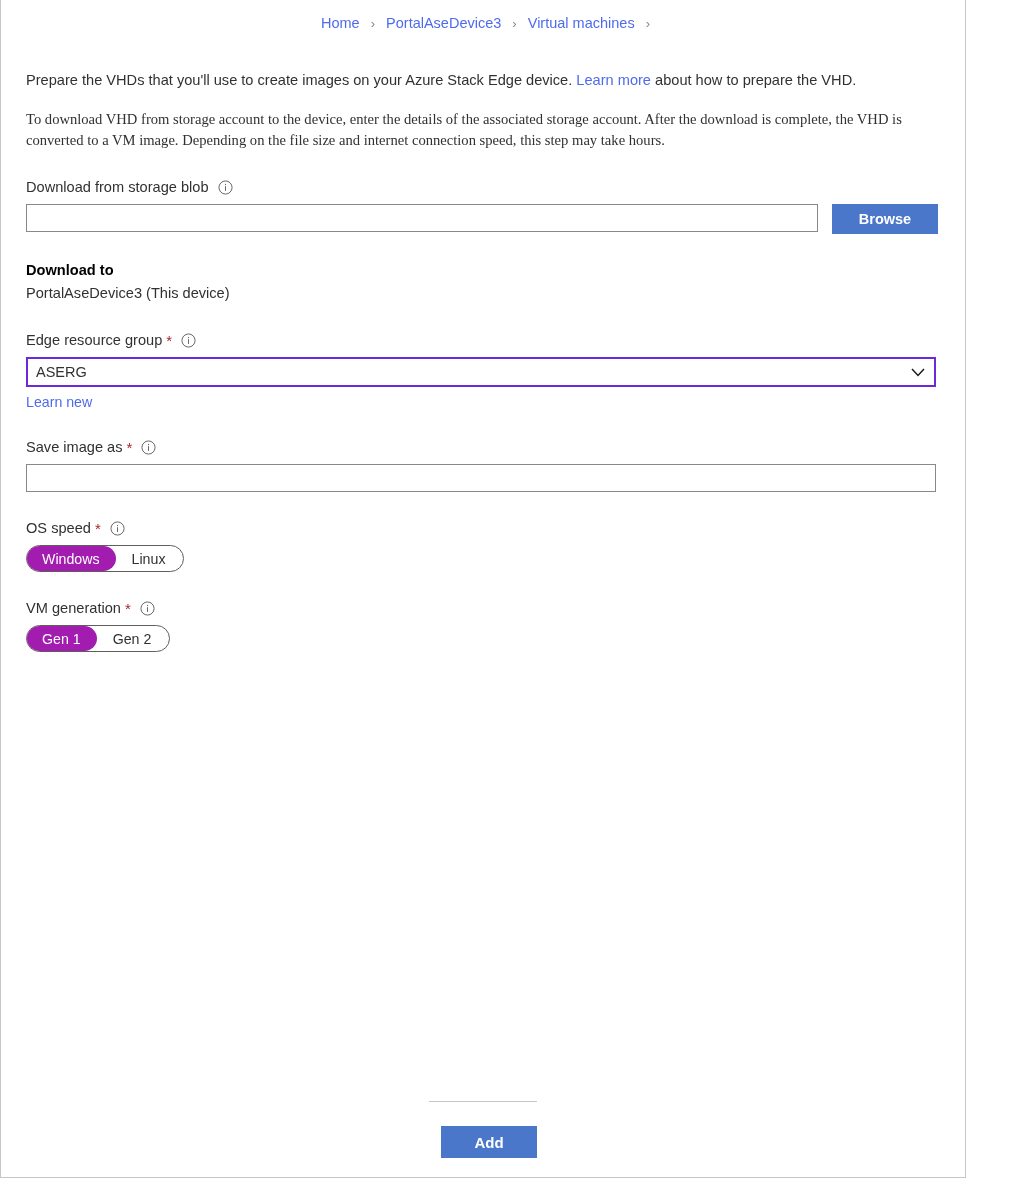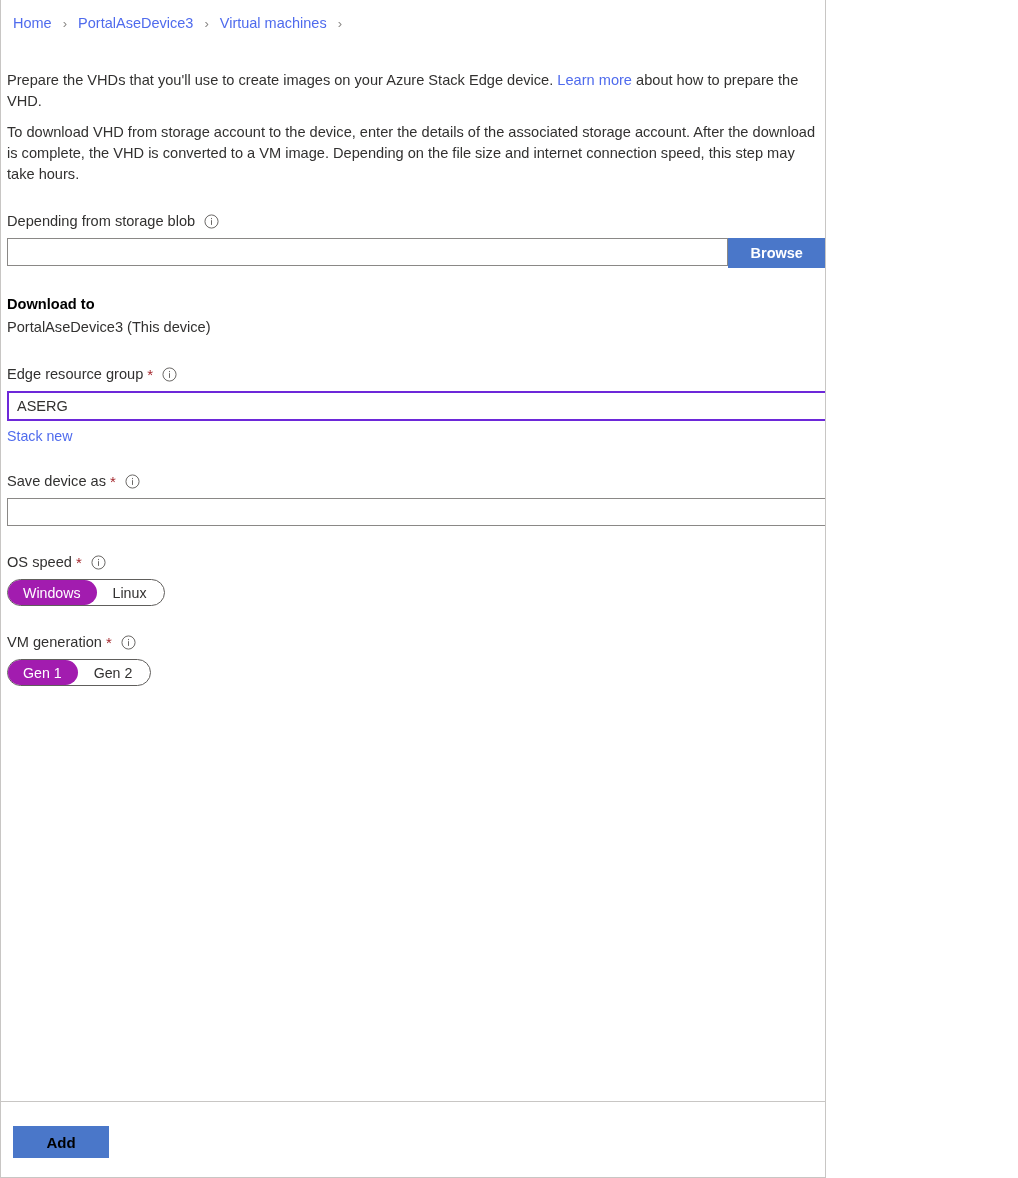--- a/index.html
+++ b/index.html
@@ -11,27 +11,28 @@
   body {
     width: 1018px;
     height: 1178px;
     font-family: "Liberation Sans", sans-serif;
     color: #323130;
     overflow: hidden;
   }
 
   .blade {
     position: relative;
-    width: 826px;
+    width: 966px;
     height: 1178px;
     background: #ffffff;
     border: 1px solid #c8c6c4;
     border-top: none;
     display: flex;
     flex-direction: column;
+    align-items: center;
   }
 
   
   .breadcrumb {
     padding: 14px 0 0 12px;
     font-size: 14.5px;
     line-height: 18px;
     white-space: nowrap;
     height: 34px;
   }
@@ -79,21 +80,21 @@
     overflow: hidden;
   }
 
   .intro-p {
     font-size: 14.6px;
     line-height: 21px;
     color: #323130;
     max-width: 920px;
     margin: 0;
   }
-  .intro-p.second { margin-top: 10px; }
+  .intro-p.second { margin-top: 18px; font-family: Liberation Serif, serif; }
   .inline-link {
     color: #4f6bed;
     text-decoration: none;
     cursor: pointer;
   }
 
   
   .field { margin-top: 26px; }
   .field-label {
     display: flex;
@@ -115,21 +116,21 @@
     display: inline-flex;
     align-items: center;
     justify-content: center;
     width: 15px;
     height: 15px;
     margin-left: 9px;
     cursor: pointer;
   }
   .info-icon svg { display: block; }
 
-  .input-row { display: flex; align-items: stretch; gap: 0; }
+  .input-row { display: flex; align-items: stretch; gap: 14px; }
 
   .text-input {
     height: 28px;
     border: 1px solid #8a8886;
     background: #ffffff;
     font-family: "Liberation Sans", sans-serif;
     font-size: 14px;
     color: #323130;
     padding: 0 8px;
     outline: none;
@@ -242,21 +243,21 @@
     flex: 0 0 auto;
     border-top: 1px solid #c8c6c4;
     height: 76px;
     padding: 24px 0 0 12px;
   }
   .add-btn {
     width: 96px;
     height: 32px;
     background: #4a77c9;
     border: 1px solid #4a77c9;
-    color: #000000;
+    color: #ffffff;
     font-family: "Liberation Sans", sans-serif;
     font-size: 15px;
     font-weight: 700;
     cursor: pointer;
     padding: 0;
   }
 </style>
 </head>
 <body>
 
@@ -273,21 +274,21 @@
 
 
   <div class="content">
 
     <p class="intro-p"><span>Prepare the VHDs that you'll use to create images on your Azure Stack Edge device. </span><a class="inline-link" href="#">Learn more</a><span> about how to prepare the VHD.</span></p>
 
     <p class="intro-p second">To download VHD from storage account to the device, enter the details of the associated storage account. After the download is complete, the VHD is converted to a VM image. Depending on the file size and internet connection speed, this step may take hours.</p>
 
     <div class="field">
       <div class="field-label">
-        <span>Depending from storage blob</span>
+        <span>Download from storage blob</span>
         <span class="info-icon">
           <svg width="15" height="15" viewBox="0 0 16 16" aria-hidden="true">
             <circle cx="8" cy="8" r="7" fill="none" stroke="#605e5c" stroke-width="1"></circle>
             <rect x="7.5" y="6.6" width="1" height="5" fill="#605e5c"></rect>
             <rect x="7.5" y="4.2" width="1" height="1.3" fill="#605e5c"></rect>
           </svg>
         </span>
       </div>
       <div class="input-row">
         <input class="text-input input-blob" type="text" placeholder="" style="">
@@ -315,26 +316,26 @@
       <div class="select-wrap">
         <select class="select-box">
           <option>ASERG</option>
         </select>
         <span class="select-chevron">
           <svg width="14" height="9" viewBox="0 0 14 9" aria-hidden="true">
             <path d="M1 1 L7 7.4 L13 1" fill="none" stroke="#1b1a19" stroke-width="1.5"></path>
           </svg>
         </span>
       </div>
-      <a class="create-new" href="#">Stack new</a>
-    </div>
-
-    <div class="field">
-      <div class="field-label">
-        <span>Save device as</span>
+      <a class="create-new" href="#">Learn new</a>
+    </div>
+
+    <div class="field">
+      <div class="field-label">
+        <span>Save image as</span>
         <span class="req-star">*</span>
         <span class="info-icon">
           <svg width="15" height="15" viewBox="0 0 16 16" aria-hidden="true">
             <circle cx="8" cy="8" r="7" fill="none" stroke="#605e5c" stroke-width="1"></circle>
             <rect x="7.5" y="6.6" width="1" height="5" fill="#605e5c"></rect>
             <rect x="7.5" y="4.2" width="1" height="1.3" fill="#605e5c"></rect>
           </svg>
         </span>
       </div>
       <input class="text-input input-wide" type="text" placeholder="" style="">

